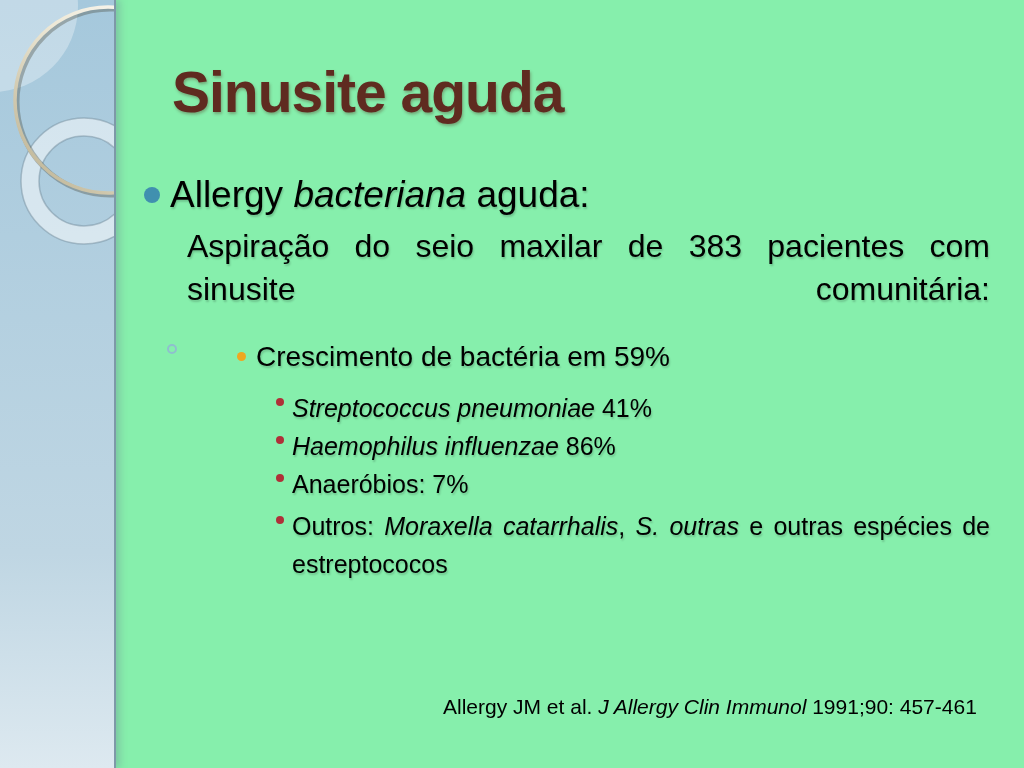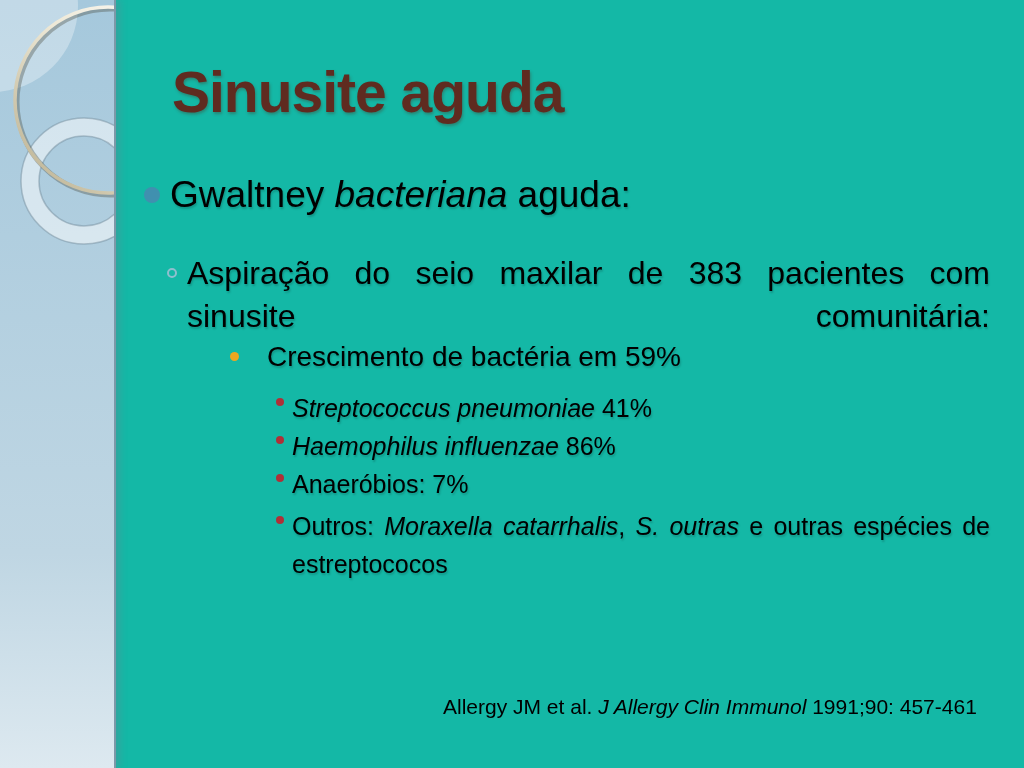--- a/index.html
+++ b/index.html
@@ -10,21 +10,21 @@
     width: 1024px;
     height: 768px;
     background: #ffffff;
     font-family: "Liberation Sans", "DejaVu Sans", sans-serif;
     overflow: hidden;
   }
   .slide {
     position: relative;
     width: 1024px;
     height: 768px;
-    background: #14b8a6;
+    background: #86efac;
   }
   
   .sidebar {
     position: absolute;
     left: 0; top: 0;
     width: 114px; height: 768px;
     border-right: 2px solid #7E98A8;
     box-shadow: 4px 0 7px rgba(110,130,145,0.35);
     overflow: hidden;
   }
@@ -46,30 +46,30 @@
   .li .txt { text-shadow: 1px 1.5px 2px rgba(0,0,0,0.18); }
   .em  { font-style: italic; }
 
   .l1 { left: 144px; top: 171px; width: 860px; }
   .l1 .dot {
     flex: none; width: 16px; height: 16px; border-radius: 50%;
     background: var(--c-bullet1, #4090AF); margin: 16px 10px 0 0;
   }
   .l1 .txt { font-size: 37px; line-height: 48px; }
 
-  .l2 { left: 167px; top: 252px; width: 823px; }
+  .l2 { left: 167px; top: 225px; width: 823px; align-items: flex-end; }
   .l2 .ring {
     flex: none; width: 6px; height: 6px; border-radius: 50%;
     border: 2.5px solid var(--c-bullet2, #8FBFCE);
     background: transparent; margin: 16px 10px 0 0;
   }
   .l2 .txt { flex: 1; font-size: 32px; line-height: 43px; text-align: justify; }
   .l2 .txt::after { content: ""; display: inline-block; width: 100%; }
 
-  .l3 { left: 230px; top: 337px; width: 760px; gap: 18px; }
+  .l3 { left: 237px; top: 337px; width: 760px; }
   .l3 .dot {
     flex: none; width: 9px; height: 9px; border-radius: 50%;
     background: var(--c-bullet3, #EFA720); margin: 15px 10px 0 0;
   }
   .l3 .txt { font-size: 28px; line-height: 40px; }
 
   .l4 { left: 276px; width: 714px; }
   .l4 .dot {
     flex: none; width: 8px; height: 8px; border-radius: 50%;
     background: var(--c-bullet4, #AF3038); margin: 15px 8px 0 0;
@@ -118,21 +118,21 @@
       <circle cx="84" cy="181" r="45" fill="none" stroke="rgba(110,135,150,0.45)" stroke-width="1.5"></circle>
       <circle cx="110" cy="102" r="93" fill="none" stroke="rgba(70,70,55,0.35)" stroke-width="5"></circle>
       <circle cx="108" cy="100" r="93" fill="none" stroke="url(#ringGrad)" stroke-width="3.5"></circle>
     </svg>
   </div>
 
   <h1 class="title">Sinusite aguda</h1>
 
   <div class="li l1">
     <span class="dot"></span>
-    <span class="txt"><span>Gwaltney </span><span class="em">bacteriana</span><span> aguda:</span></span>
+    <span class="txt"><span>Allergy </span><span class="em">bacteriana</span><span> aguda:</span></span>
   </div>
 
   <div class="li l2">
     <span class="ring"></span>
     <span class="txt">Aspiração do seio maxilar de 383 pacientes com sinusite comunitária:</span>
   </div>
 
   <div class="li l3">
     <span class="dot"></span>
     <span class="txt">Crescimento de bactéria em 59%</span>

